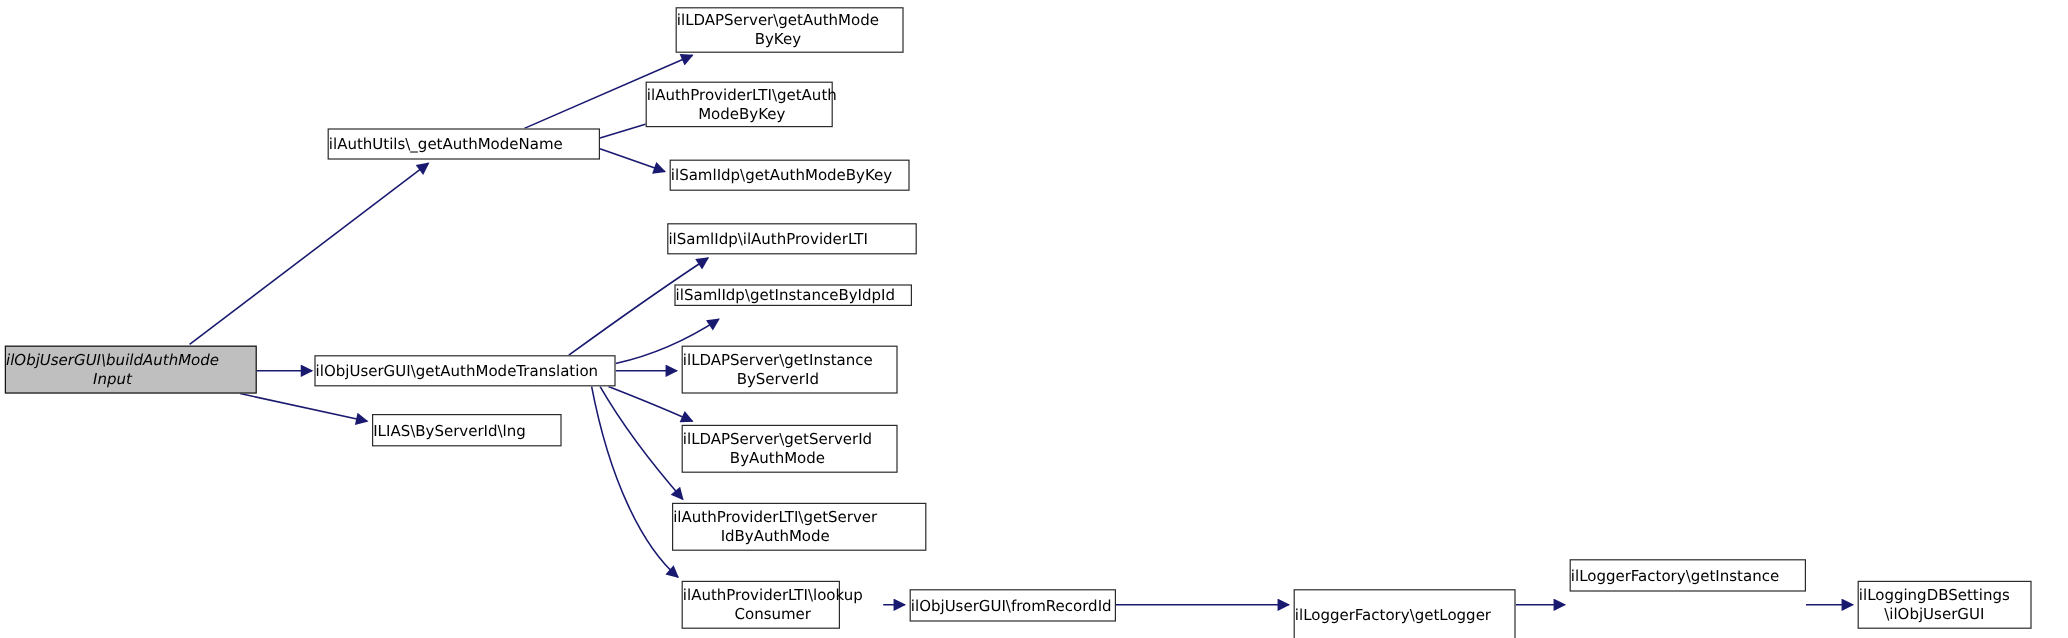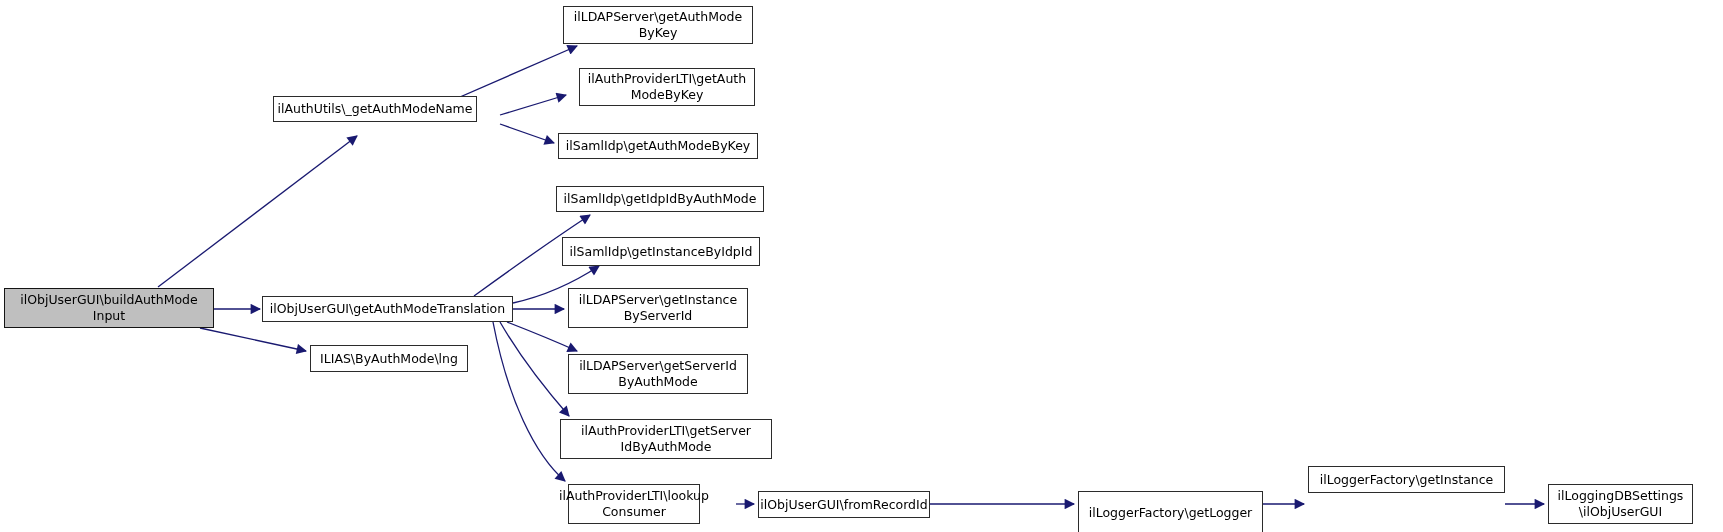--- a/index.html
+++ b/index.html
@@ -8,30 +8,30 @@
     width:1723px;height:532px;
     background:#ffffff;
     font-family:"DejaVu Sans","Liberation Sans",sans-serif;
     overflow:hidden;
   }
   #edge-layer{position:absolute;left:0;top:0;width:1723px;height:532px;}
   .edge{fill:none;stroke:#191970;stroke-width:1.3px;}
   .node{
     position:absolute;
     box-sizing:border-box;
-    display:flex;align-items:center;justify-content:center;
+    display:flex;align-items:center;justify-content:flex-start;
     text-align:center;
     background:#ffffff;
     border:1px solid #2b2b2b;
     color:#000000;
     font-size:12.5px;line-height:1.28;
     white-space:pre-line;
     cursor:pointer;
   }
-  .node.root{background:#bfbfbf;border-color:#141414;}
+  .node.root{background:#bfbfbf;border-color:#141414;font-style:italic;}
 </style>
 </head>
 <body>
 
 <div id="canvas">
 
   <svg id="edge-layer" viewBox="0 0 1723 532" xmlns="http://www.w3.org/2000/svg">
     <defs>
       <marker id="arrow" viewBox="0 0 10 10" refX="9" refY="5" markerWidth="10" markerHeight="8" orient="auto-start-reverse">
         <path d="M0,0 L10,5 L0,10 z" fill="#191970"></path>
@@ -53,51 +53,51 @@
     <path class="edge" d="M930,504 L1074,504" marker-end="url(#arrow)"></path>
     <path class="edge" d="M1263,504 L1304,504" marker-end="url(#arrow)"></path>
     <path class="edge" d="M1505,504 L1544,504" marker-end="url(#arrow)"></path>
   </svg>
 
   <div class="node root" style="left:4px;top:288px;width:210px;height:40px">
     <span>ilObjUserGUI\buildAuthMode
 Input</span>
   </div>
 
-  <div class="node" style="left:273px;top:96px;width:204px;height:26px">
+  <div class="node" style="left:273px;top:107px;width:227px;height:26px">
     <span>ilAuthUtils\_getAuthModeName</span>
   </div>
 
   <div class="node" style="left:262px;top:296px;width:251px;height:26px">
     <span>ilObjUserGUI\getAuthModeTranslation</span>
   </div>
 
   <div class="node" style="left:310px;top:345px;width:158px;height:27px">
-    <span>ILIAS\ByAuthMode\lng</span>
+    <span>ILIAS\ByServerId\lng</span>
   </div>
 
   <div class="node" style="left:563px;top:6px;width:190px;height:38px">
     <span>ilLDAPServer\getAuthMode
 ByKey</span>
   </div>
 
-  <div class="node" style="left:579px;top:68px;width:176px;height:38px">
+  <div class="node" style="left:538px;top:68px;width:156px;height:38px">
     <span>ilAuthProviderLTI\getAuth
 ModeByKey</span>
   </div>
 
   <div class="node" style="left:558px;top:133px;width:200px;height:26px">
     <span>ilSamlIdp\getAuthModeByKey</span>
   </div>
 
   <div class="node" style="left:556px;top:186px;width:208px;height:26px">
-    <span>ilSamlIdp\getIdpIdByAuthMode</span>
+    <span>ilSamlIdp\ilAuthProviderLTI</span>
   </div>
 
-  <div class="node" style="left:562px;top:237px;width:198px;height:29px">
+  <div class="node" style="left:562px;top:237px;width:198px;height:18px">
     <span>ilSamlIdp\getInstanceByIdpId</span>
   </div>
 
   <div class="node" style="left:568px;top:354px;width:180px;height:40px">
     <span>ilLDAPServer\getServerId
 ByAuthMode</span>
   </div>
 
   <div class="node" style="left:568px;top:288px;width:180px;height:40px">
     <span>ilLDAPServer\getInstance

